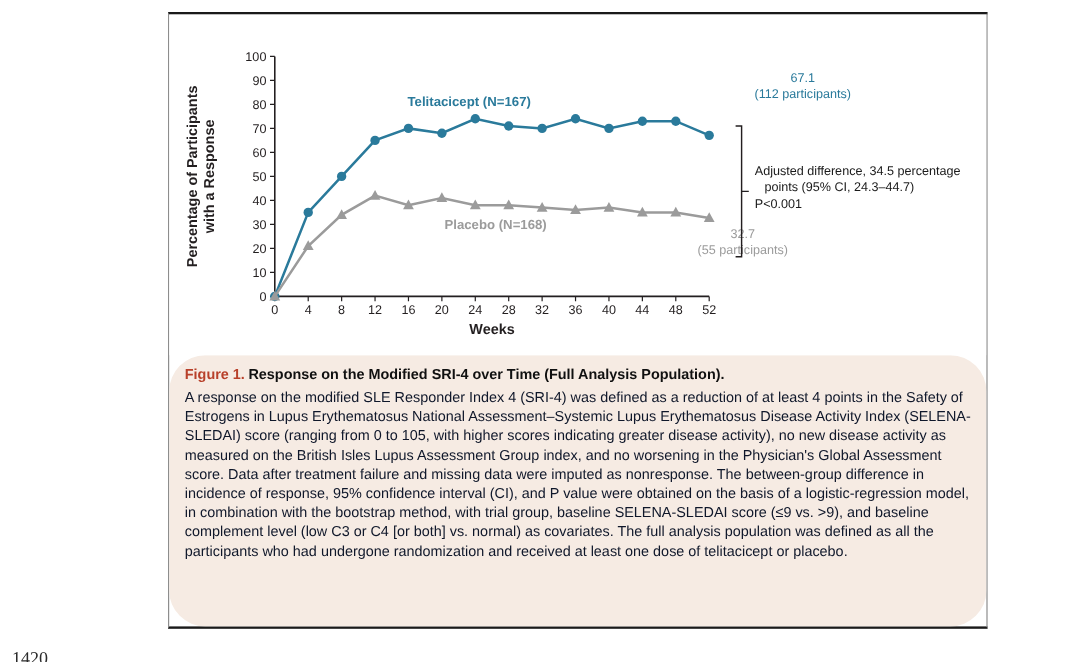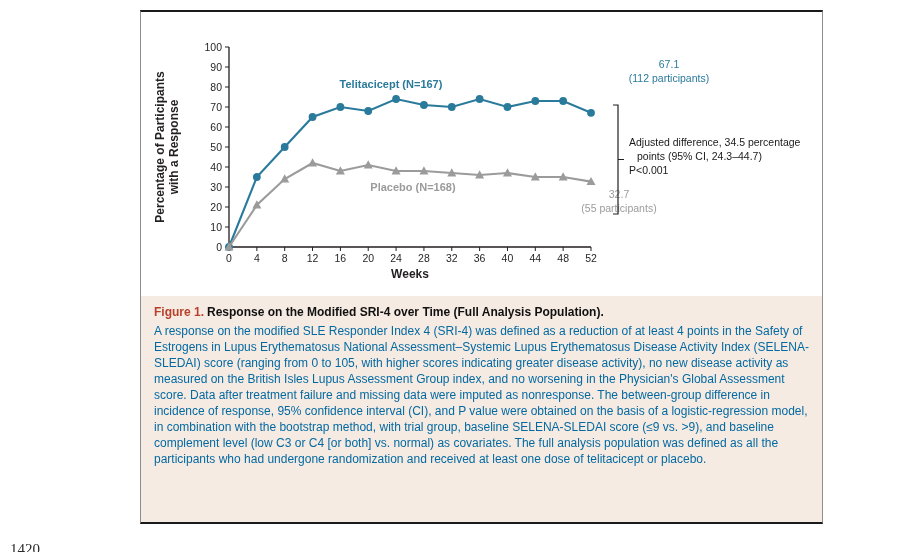--- a/index.html
+++ b/index.html
@@ -9,24 +9,24 @@
                 border-left:1px solid #8d8d8d; border-right:1px solid #8d8d8d;
                 border-top:2px solid #1a1a1a; border-bottom:2px solid #1a1a1a;
                 display:flex; flex-direction:column; background:#fff; overflow:hidden; }
   .chart-panel { height:284px; background:#fff; position:relative; }
   svg text { font-family:"Liberation Sans", sans-serif; }
   .tick { font-size:10.5px; fill:#231f20; }
   .axis-label { font-size:12px; font-weight:bold; fill:#231f20; }
   .series-label { font-size:11px; font-weight:bold; }
   .end-label { font-size:10.5px; }
   .ann { font-size:10.5px; fill:#1a1a1a; }
-  .caption-panel { flex:1; background:#f6ebe3; padding:9px 13px 6px 13px; }
+  .caption-panel { flex:1; background:#f6ebe3; padding:9px 13px 6px 13px;border-radius:30px; }
   .caption-title { font-size:12px; font-weight:bold; color:#101010; margin-bottom:5px; }
   .fig-label { color:#b8402a; margin-right:3px; }
-  .caption-body { font-size:12px; line-height:1.33; color:#0369a1; }
+  .caption-body { font-size:12px; line-height:1.33; color:#0f172a; }
   .page-number { position:absolute; left:10px; top:541px; font-family:"Liberation Serif", serif;
                  font-size:15px; color:#2b2b2b; }
 </style>
 </head>
 <body>
 
 <div class="figure-box">
   <div class="chart-panel">
     <svg id="chart-svg" width="681" height="284" viewBox="0 0 681 284">
         <path d="M 88 35 L 88 235 L 450 235" fill="none" stroke="#231f20" stroke-width="1.3"></path>

